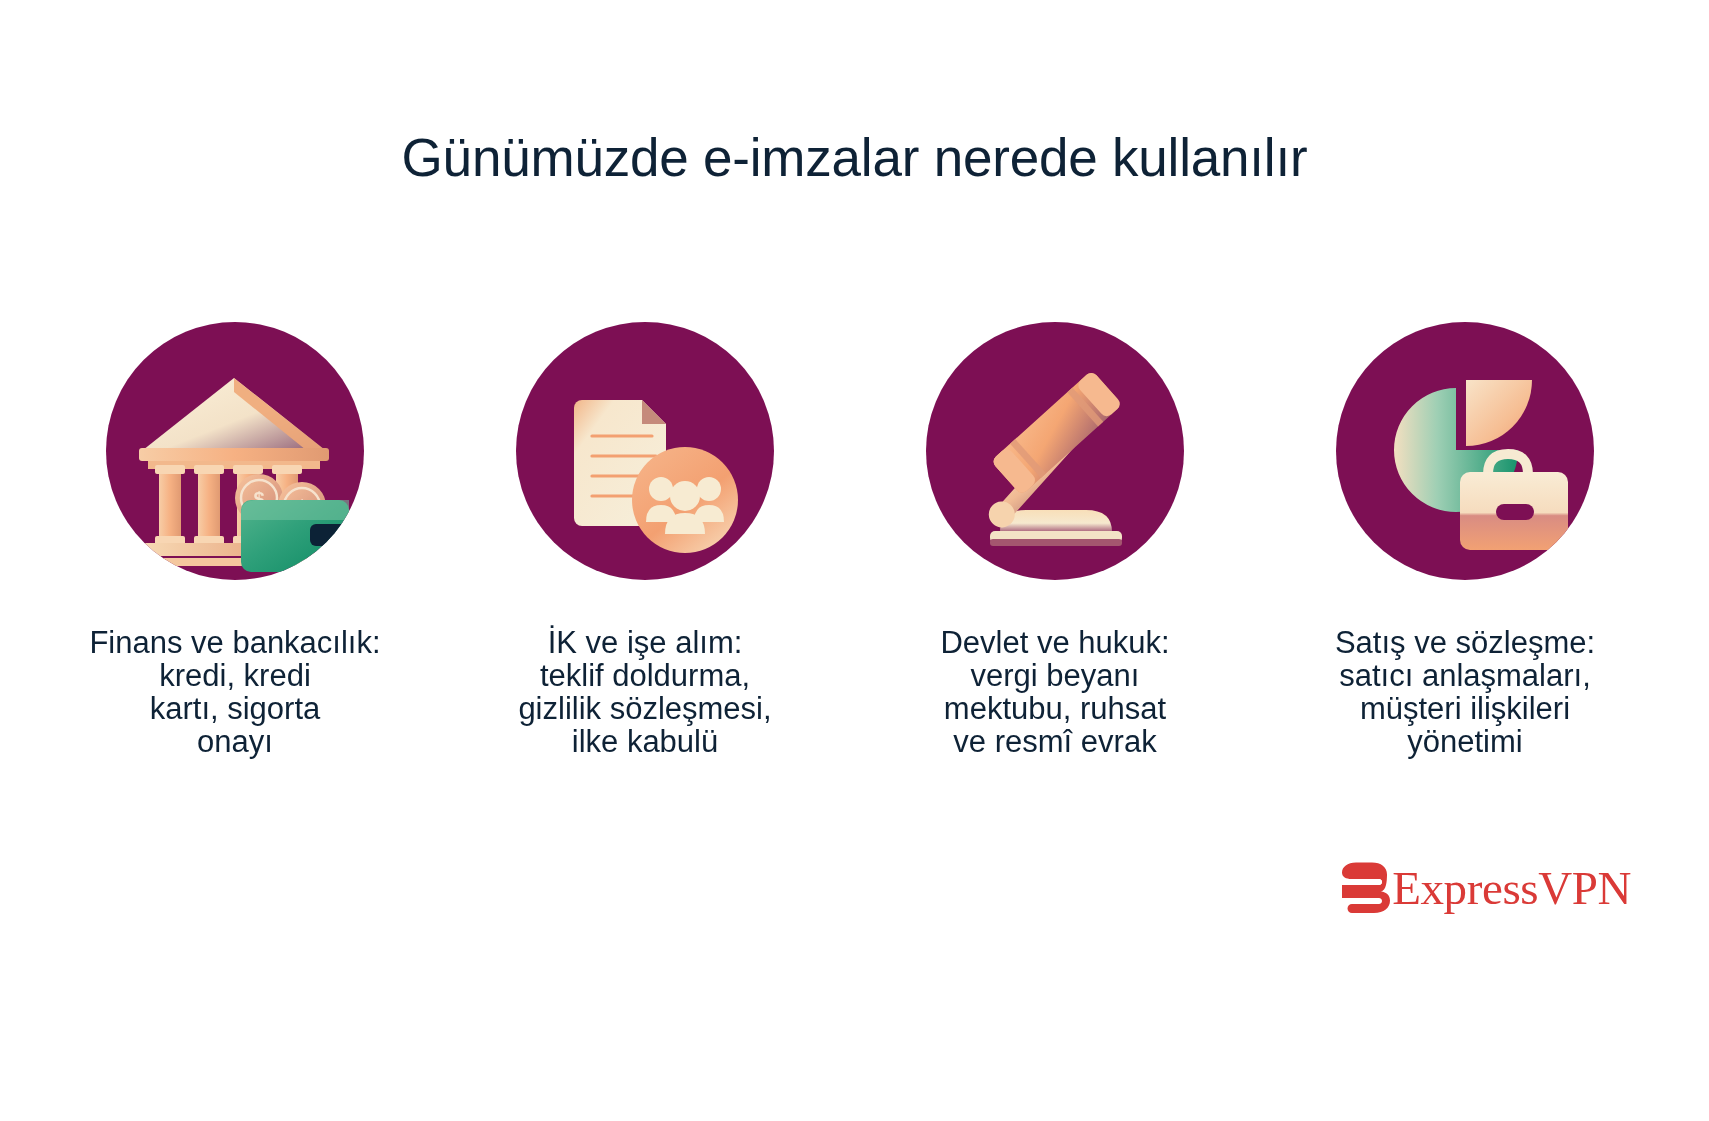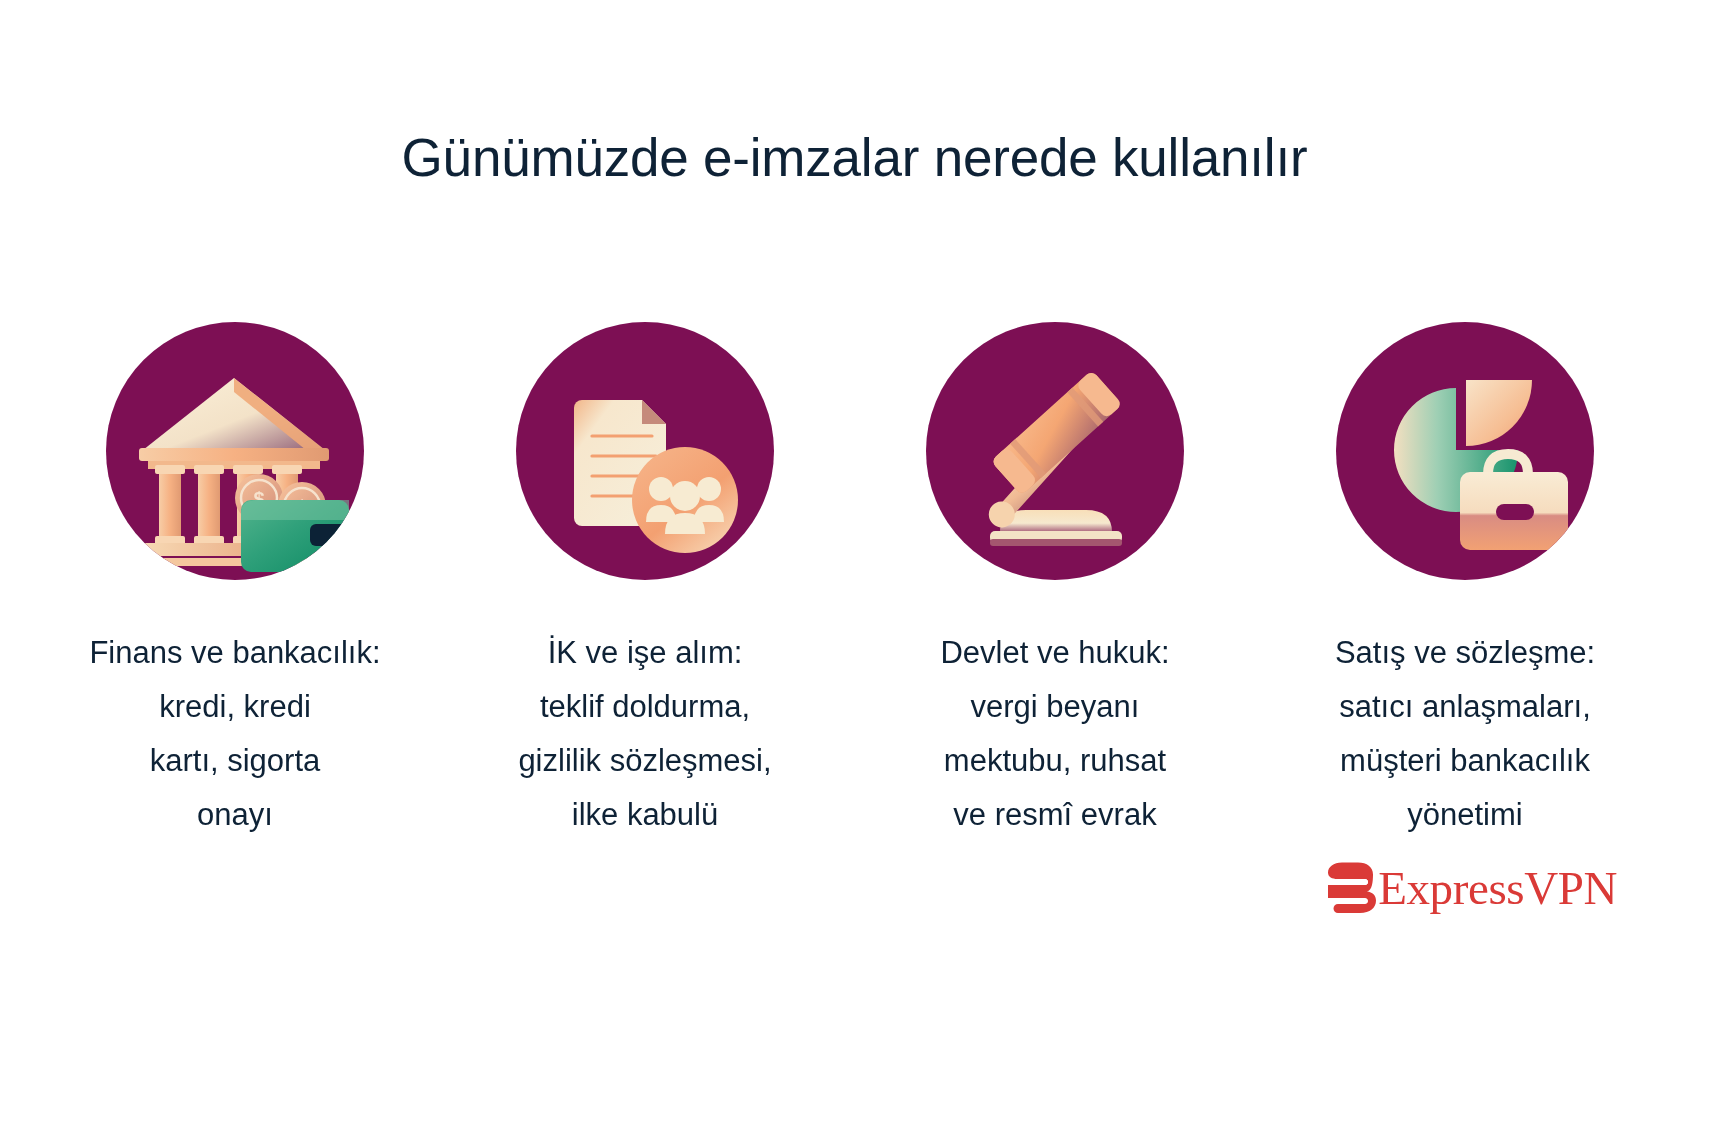--- a/index.html
+++ b/index.html
@@ -71,36 +71,36 @@
     top: 0;
     width: 258px;
     height: 258px;
     display: block;
   }
 
   .caption {
     margin-top: 46px;
     text-align: center;
     font-size: 31px;
-    line-height: 54px;
+    line-height: 33px;
     color: #0e2236;
     font-weight: 400;
     white-space: pre-line;
   }
 
   
   .card:nth-child(1) .caption { width: 340px; }
   .card:nth-child(2) .caption { width: 330px; }
   .card:nth-child(3) .caption { width: 330px; }
   .card:nth-child(4) .caption { width: 350px; }
 
   
   .logo {
     position: absolute;
-    right: 92px;
+    right: 78px;
     bottom: 58px;
     display: flex;
     align-items: center;
     gap: 0;
   }
   .logo-mark {
     width: 52px;
     height: 56px;
     display: block;
   }
@@ -317,21 +317,21 @@
 
           <path d="M130 58 L196 58 A66 66 0 0 1 130 124 Z" fill="url(#g4slice)"></path>
 
           <path d="M152 152 q0 -20 20 -20 q20 0 20 20" fill="none" stroke="#f7ead2" stroke-width="10" stroke-linecap="round"></path>
           <rect x="124" y="150" width="108" height="78" rx="10" fill="url(#g4case)"></rect>
           <rect x="160" y="182" width="38" height="16" rx="8" fill="#7d0f54"></rect>
         </svg>
       </div>
       <div class="caption">Satış ve sözleşme:
 satıcı anlaşmaları,
-müşteri bankacılık
+müşteri ilişkileri
 yönetimi</div>
     </div>
 
   </div>
 
   <div class="logo">
     <svg class="logo-mark" viewBox="0 0 52 56" xmlns="http://www.w3.org/2000/svg">
       <path d="M47 14.5 C47 7 41 2.5 32 2.5 L16 2.5 C7.5 2.5 2 7 2 12.5 C2 17 6 19 11.5 19 L39 19 C40.8 19 42 20.4 42 22 C42 23.6 40.8 25 39 25 L2 25 L2 38 L39 38 C40.8 38 42 39.4 42 41 C42 42.6 40.8 44 39 44 L12 44 C9.5 44 7.5 45.9 7.5 48.5 C7.5 51.1 9.5 53 12 53 L34 53 C44 53 50 48 50 40.5 C50 35.5 46.5 32 41 31.5 C46 30.5 47 22 47 14.5 Z" fill="#da3a37"></path>
       <path d="M11.5 19 L39 19 C40.8 19 42 20.4 42 22 C42 23.6 40.8 25 39 25 L2 25 L2 19 Z" fill="#ffffff"></path>
     </svg>

